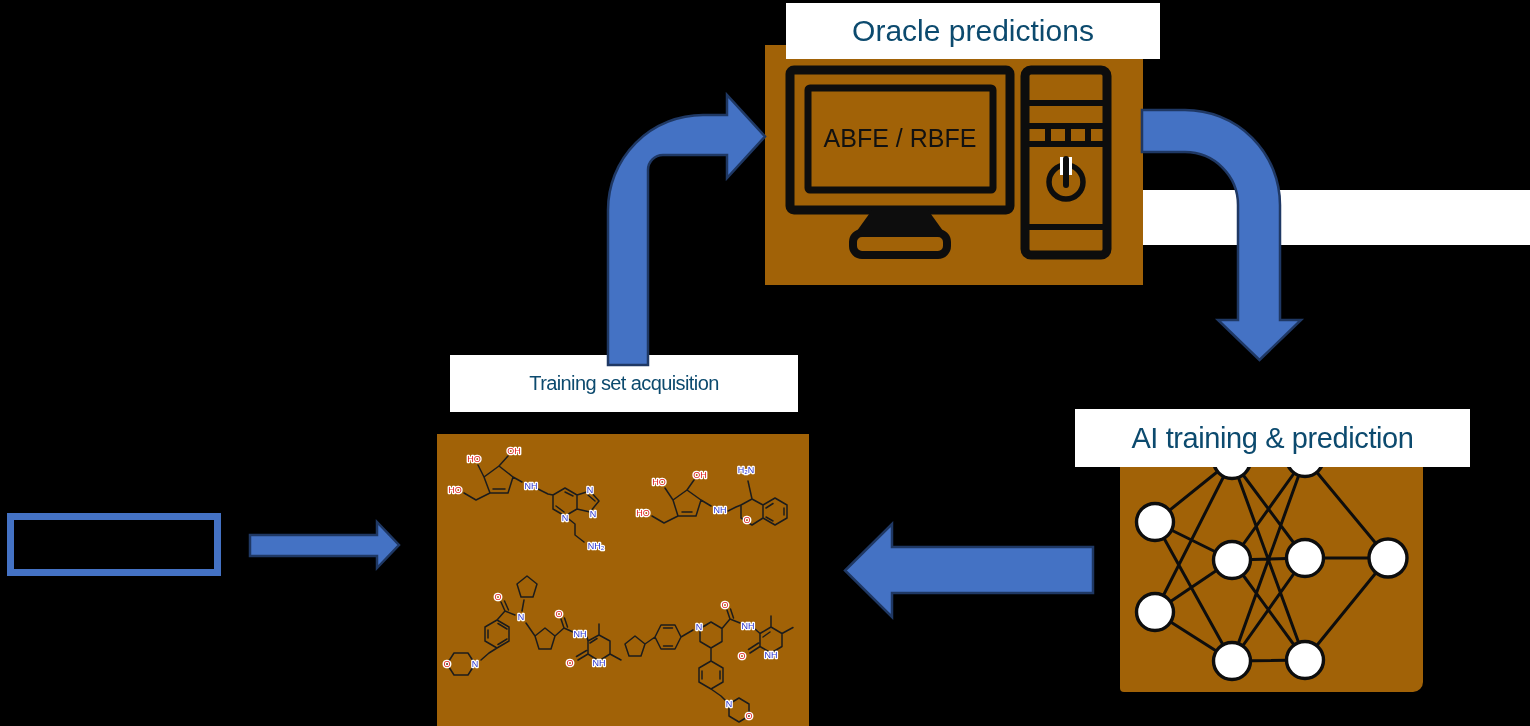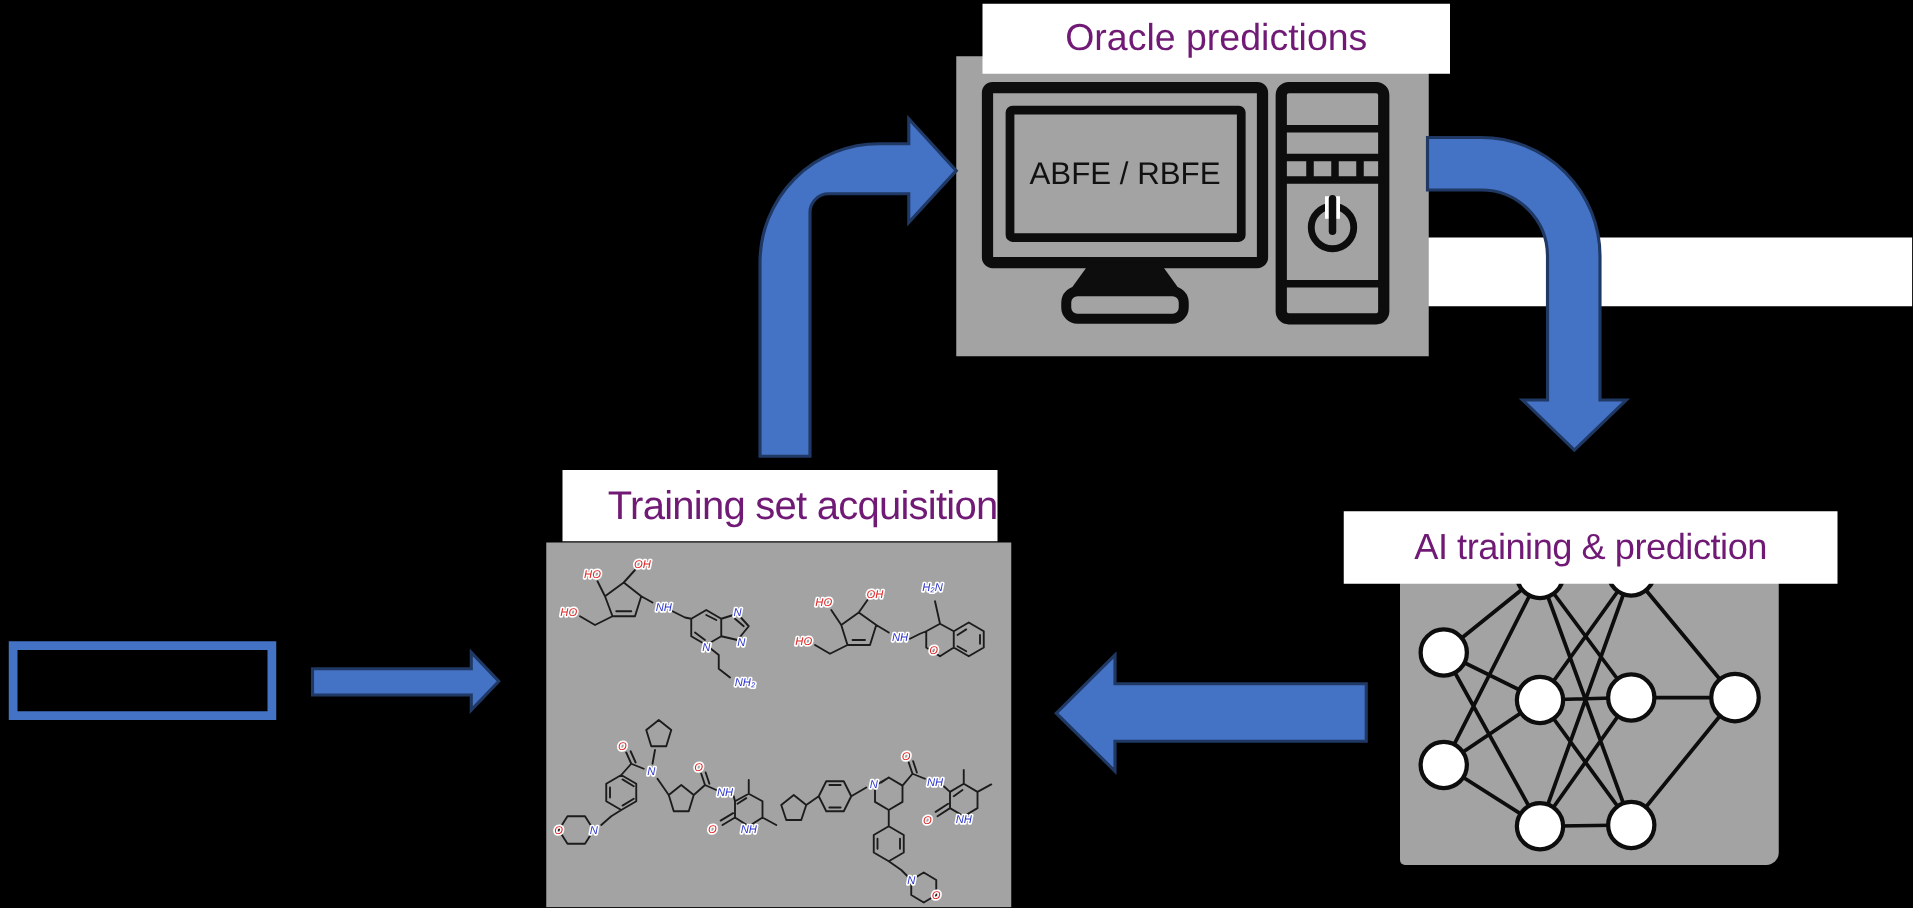--- a/index.html
+++ b/index.html
@@ -1,26 +1,26 @@
 <!DOCTYPE html>
 <html><head>
 <meta charset="utf-8">
 <style>
   html,body{margin:0;padding:0;background:#000;}
   .stage{position:relative;width:1530px;height:726px;background:#000;overflow:hidden;
          font-family:"Liberation Sans",sans-serif;}
-  .panel{position:absolute;background:#a3a3a3;}
+  .panel{position:absolute;background:#a16207;}
   .labelbox{position:absolute;background:#fff;display:flex;align-items:center;justify-content:center;
-            color:#701a75;white-space:nowrap;z-index:3;}
+            color:#0c4a6e;white-space:nowrap;z-index:3;}
   .oracle-label{left:786px;top:3px;width:374px;height:56px;font-size:30px;}
-  .training-label{left:450px;top:376px;width:348px;height:57px;font-size:32px;letter-spacing:-0.6px;justify-content:flex-end;}
+  .training-label{left:450px;top:355px;width:348px;height:57px;font-size:20px;letter-spacing:-0.6px;}
   .ai-label{left:1075px;top:373px;width:395px;height:58px;font-size:29px;letter-spacing:-0.4px;margin-top:36px;}
   .oracle-panel{left:765px;top:45px;width:378px;height:240px;z-index:2;}
   .band{position:absolute;left:1142px;top:190px;width:388px;height:55px;background:#fff;z-index:1;}
-  .training-panel{left:437px;top:434px;width:372px;height:292px;z-index:2;font-style:italic;}
+  .training-panel{left:437px;top:434px;width:372px;height:292px;z-index:2;}
   .ai-panel{left:1120px;top:431px;width:303px;height:261px;border-radius:0 0 10px 4px;z-index:2;}
   .arrows{position:absolute;left:0;top:0;z-index:4;pointer-events:none;}
   .input-box{position:absolute;left:7px;top:513px;width:214px;height:63px;
              border:7px solid #4472c4;box-sizing:border-box;z-index:2;}
   .icon-stroke{fill:none;stroke:#0d0d0d;stroke-linejoin:round;}
   .bond{fill:none;stroke:#1c1c1c;stroke-width:1.5;stroke-linejoin:round;stroke-linecap:round;}
   .atom{font-family:"Liberation Sans",sans-serif;font-size:9px;text-anchor:middle;
         paint-order:stroke;stroke:#fff;stroke-width:2.6px;stroke-linejoin:round;}
   .atom-red{fill:#e02424;}
   .atom-blue{fill:#2c35cf;}

